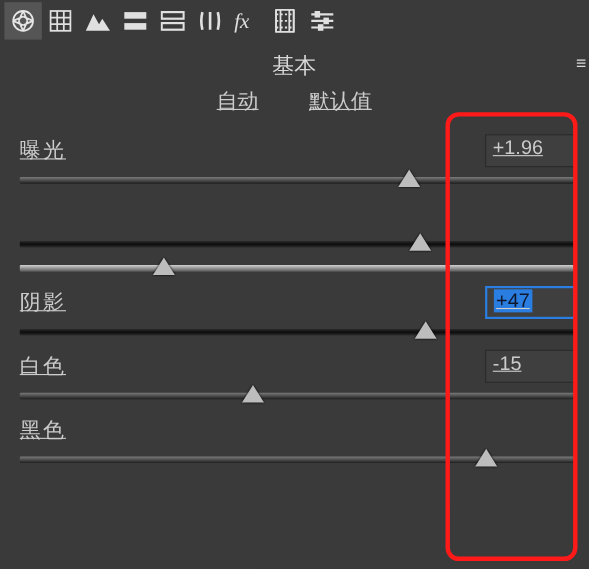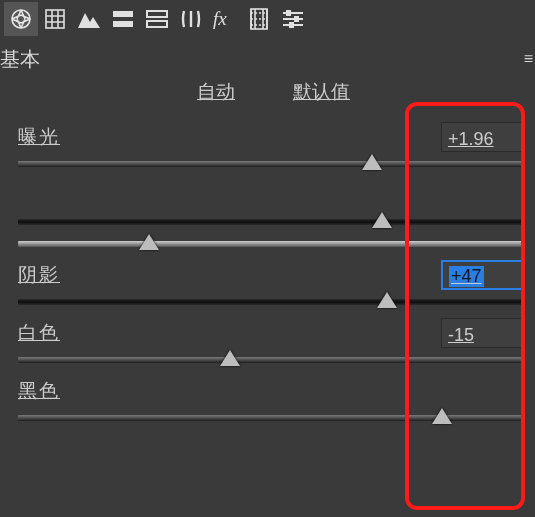--- a/index.html
+++ b/index.html
@@ -27,21 +27,21 @@
     align-items: center;
     justify-content: center;
     color: #d8d8d8;
     border-radius: 0;
   }
   .tool.active {
     background: #555555;
   }
   .tool svg { display: block; }
   .panel-title {
-    text-align: left;
+    text-align: center;
     font-size: 20px;
     color: #d8d8d8;
     padding: 8px 0 6px 0;
     position: relative;
   }
   .menu-dots {
     position: absolute;
     right: 4px;
     top: 50%;
     transform: translateY(-50%);
@@ -53,21 +53,20 @@
     display: flex;
     justify-content: center;
     gap: 46px;
     padding-bottom: 10px;
     font-size: 19px;
   }
   .sub-links span {
     text-decoration: underline;
     color: #cccccc;
     cursor: pointer;
-    margin-left: 12px;
   }
   .sliders {
     padding: 0 12px 0 18px;
   }
   .row {
     position: relative;
     padding: 4px 0 2px 0;
     text-decoration: underline;
   }
   .row-top {
@@ -83,21 +82,21 @@
   }
   .value-box {
     width: 82px;
     height: 30px;
     background: #3f3f3f;
     border: 1px solid #2a2a2a;
     color: #cccccc;
     font-size: 18px;
     padding: 1px 6px;
     display: flex;
-    align-items: flex-end;
+    align-items: flex-start;
     font-family: Arial, sans-serif;
   }
   .value-box.selected {
     border: 2px solid #2a7de1;
   }
   .value-box.selected .vtext {
     background: #2a7de1;
     color: #0f172a;
     padding: 0 2px;
   }

